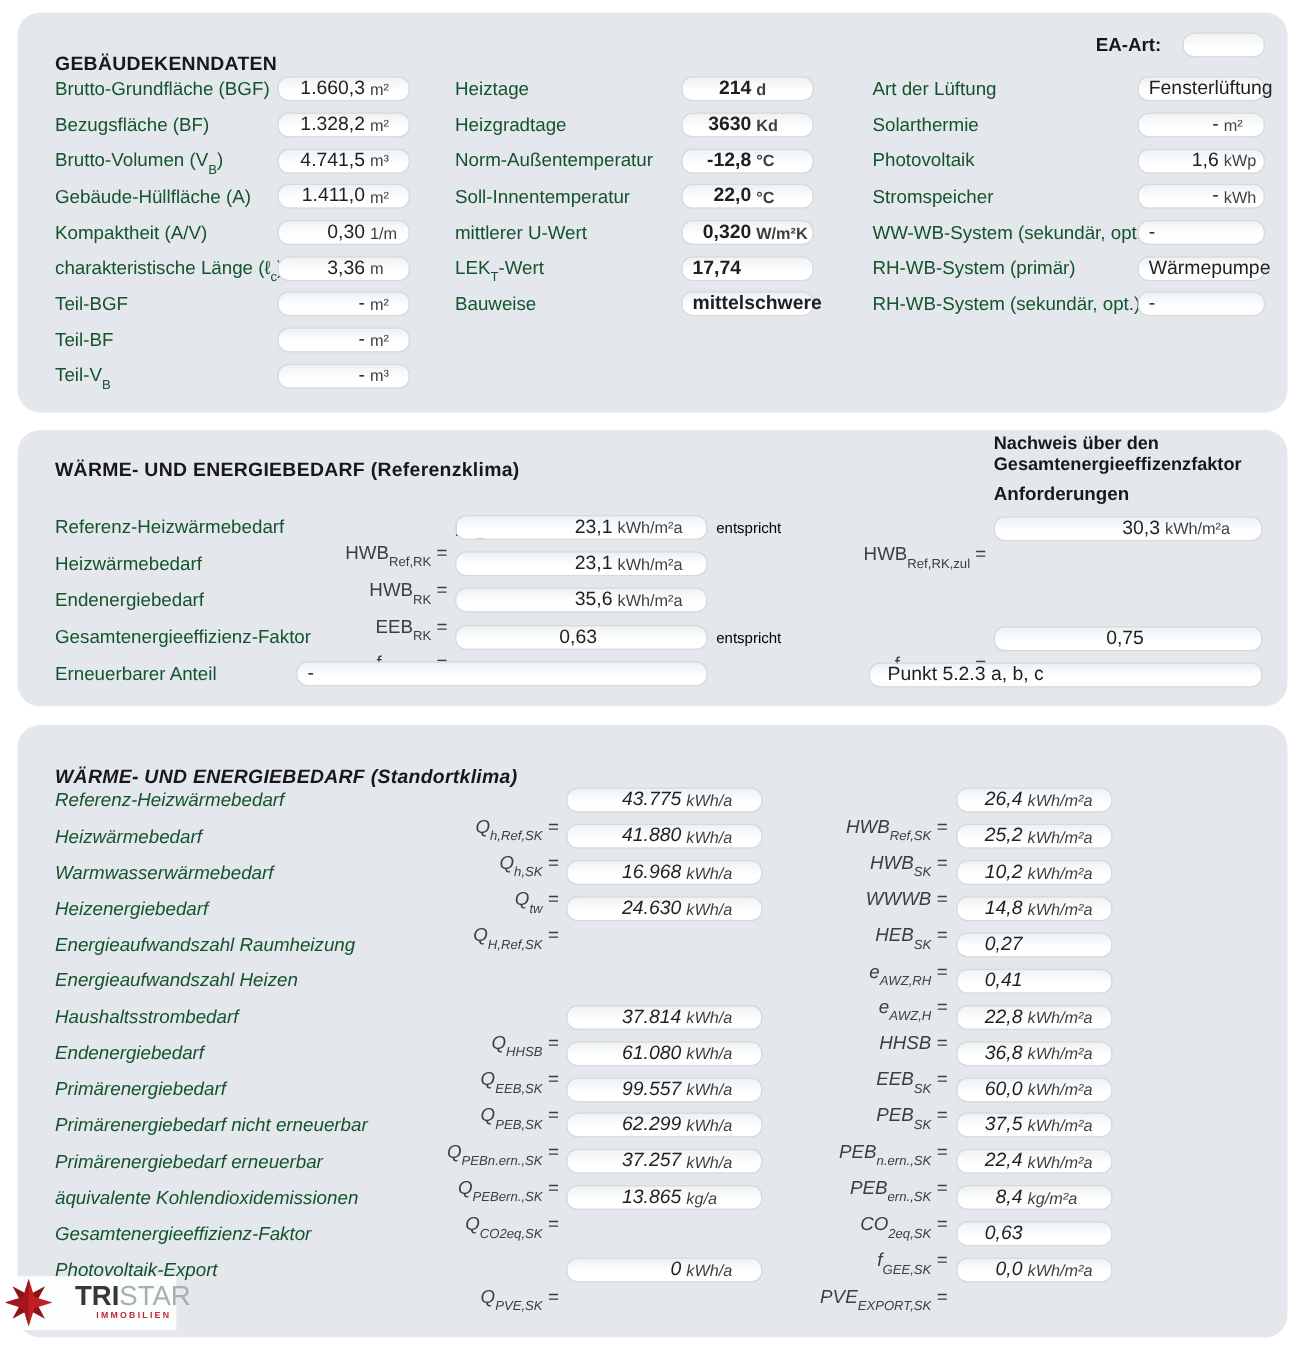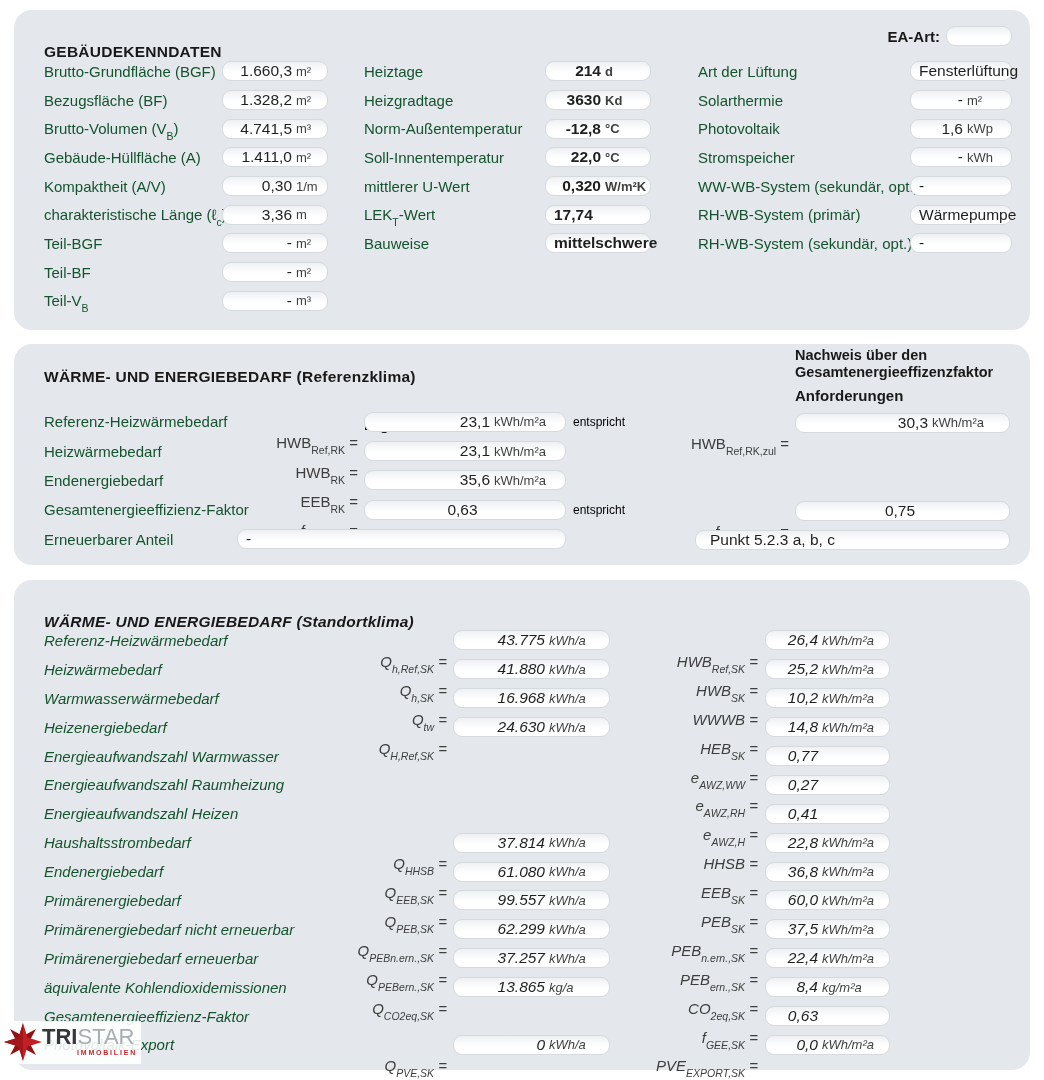--- a/index.html
+++ b/index.html
@@ -37,24 +37,24 @@
   #p1c1 .box{width:106px;padding-right:5px;}
   #p1c1 .unit{width:26px;}
   #p1c2{left:350px;top:47px;}
   #p1c2 .row{height:28.7px;}
   #p1c2 .lbl{width:181px;}
   #p1c2 .box{width:106px;padding-right:5px;font-weight:bold;}
   #p1c2 .unit{width:40px;overflow:visible;}
   #p1c3{left:684px;top:47px;}
   #p1c3 .row{height:28.7px;}
   #p1c3 .lbl{width:212px;}
-  #p1c3 .box{width:102px;padding-right:12px;}
+  #p1c3 .box{width:102px;padding-right:0;}
   #p1c3 .unit{width:32px;}
   #ea{position:absolute;top:16px;left:800px;width:198px;display:flex;align-items:center;
-      justify-content:flex-end;gap:6px;}
+      justify-content:flex-end;gap:17px;}
   #ea .ealbl{font-size:15px;font-weight:700;color:#181818;}
   #ea .box{width:66px;height:20px;}
 
   
   #p2rows{position:absolute;left:30px;top:63px;width:640px;}
   #p2rows .row{height:29.4px;}
   #p2rows .lbl{width:206px;}
   #p2rows .sym{width:108px;margin-right:6px;}
   #p2rows .box{width:202px;padding-right:5px;}
   #p2rows .unit{width:66px;}
@@ -83,21 +83,21 @@
   #p3rows .qbox{width:157px;padding-right:6px;}
   #p3rows .qbox .unit{width:54px;}
   #p3rows .rsym{width:148px;margin-right:7px;}
   #p3rows .rbox{width:125px;padding-right:5px;}
   #p3rows .rbox .unit{width:62px;}
 
   
   #logo{position:absolute;left:12px;top:1021px;width:129px;height:43px;
         background:rgba(255,255,255,.88);z-index:5;}
   #logo .star{position:absolute;left:-9px;top:1px;width:40px;height:40px;}
-  #logo .brand{position:absolute;left:30px;top:3px;font-size:22px;font-weight:700;
+  #logo .brand{position:absolute;left:48px;top:3px;font-size:22px;font-weight:700;
                color:#35373a;white-space:nowrap;letter-spacing:0;}
   #logo .brand .b2{font-weight:400;color:#a9aeb3;}
   #logo .immo{position:absolute;left:65px;top:28px;font-size:7px;font-weight:700;
               color:#c1272d;letter-spacing:1.8px;white-space:nowrap;}
 </style>
 </head>
 <body>
 
 <div id="page">
 
@@ -440,33 +440,20 @@
             <span class="num">24.630</span>
             <span class="unit">kWh/a</span>
           </span>
           <span class="sym rsym">HEB<sub>SK</sub> =</span>
           <span class="box rbox">
             <span class="num">14,8</span>
             <span class="unit">kWh/m²a</span>
           </span>
         </div>
 
-        <div class="row">
-          <span class="lbl">Energieaufwandszahl Warmwasser</span>
-          <span class="sym qsym" style="visibility: hidden;"></span>
-          <span class="box qbox" style="visibility: hidden;">
-            <span class="num"></span>
-            <span class="unit"></span>
-          </span>
-          <span class="sym rsym">e<sub>AWZ,WW</sub> =</span>
-          <span class="box rbox">
-            <span class="num">0,77</span>
-            <span class="unit"></span>
-          </span>
-        </div>
 
         <div class="row">
           <span class="lbl">Energieaufwandszahl Raumheizung</span>
           <span class="sym qsym" style="visibility: hidden;"></span>
           <span class="box qbox" style="visibility: hidden;">
             <span class="num"></span>
             <span class="unit"></span>
           </span>
           <span class="sym rsym">e<sub>AWZ,RH</sub> =</span>
           <span class="box rbox">

